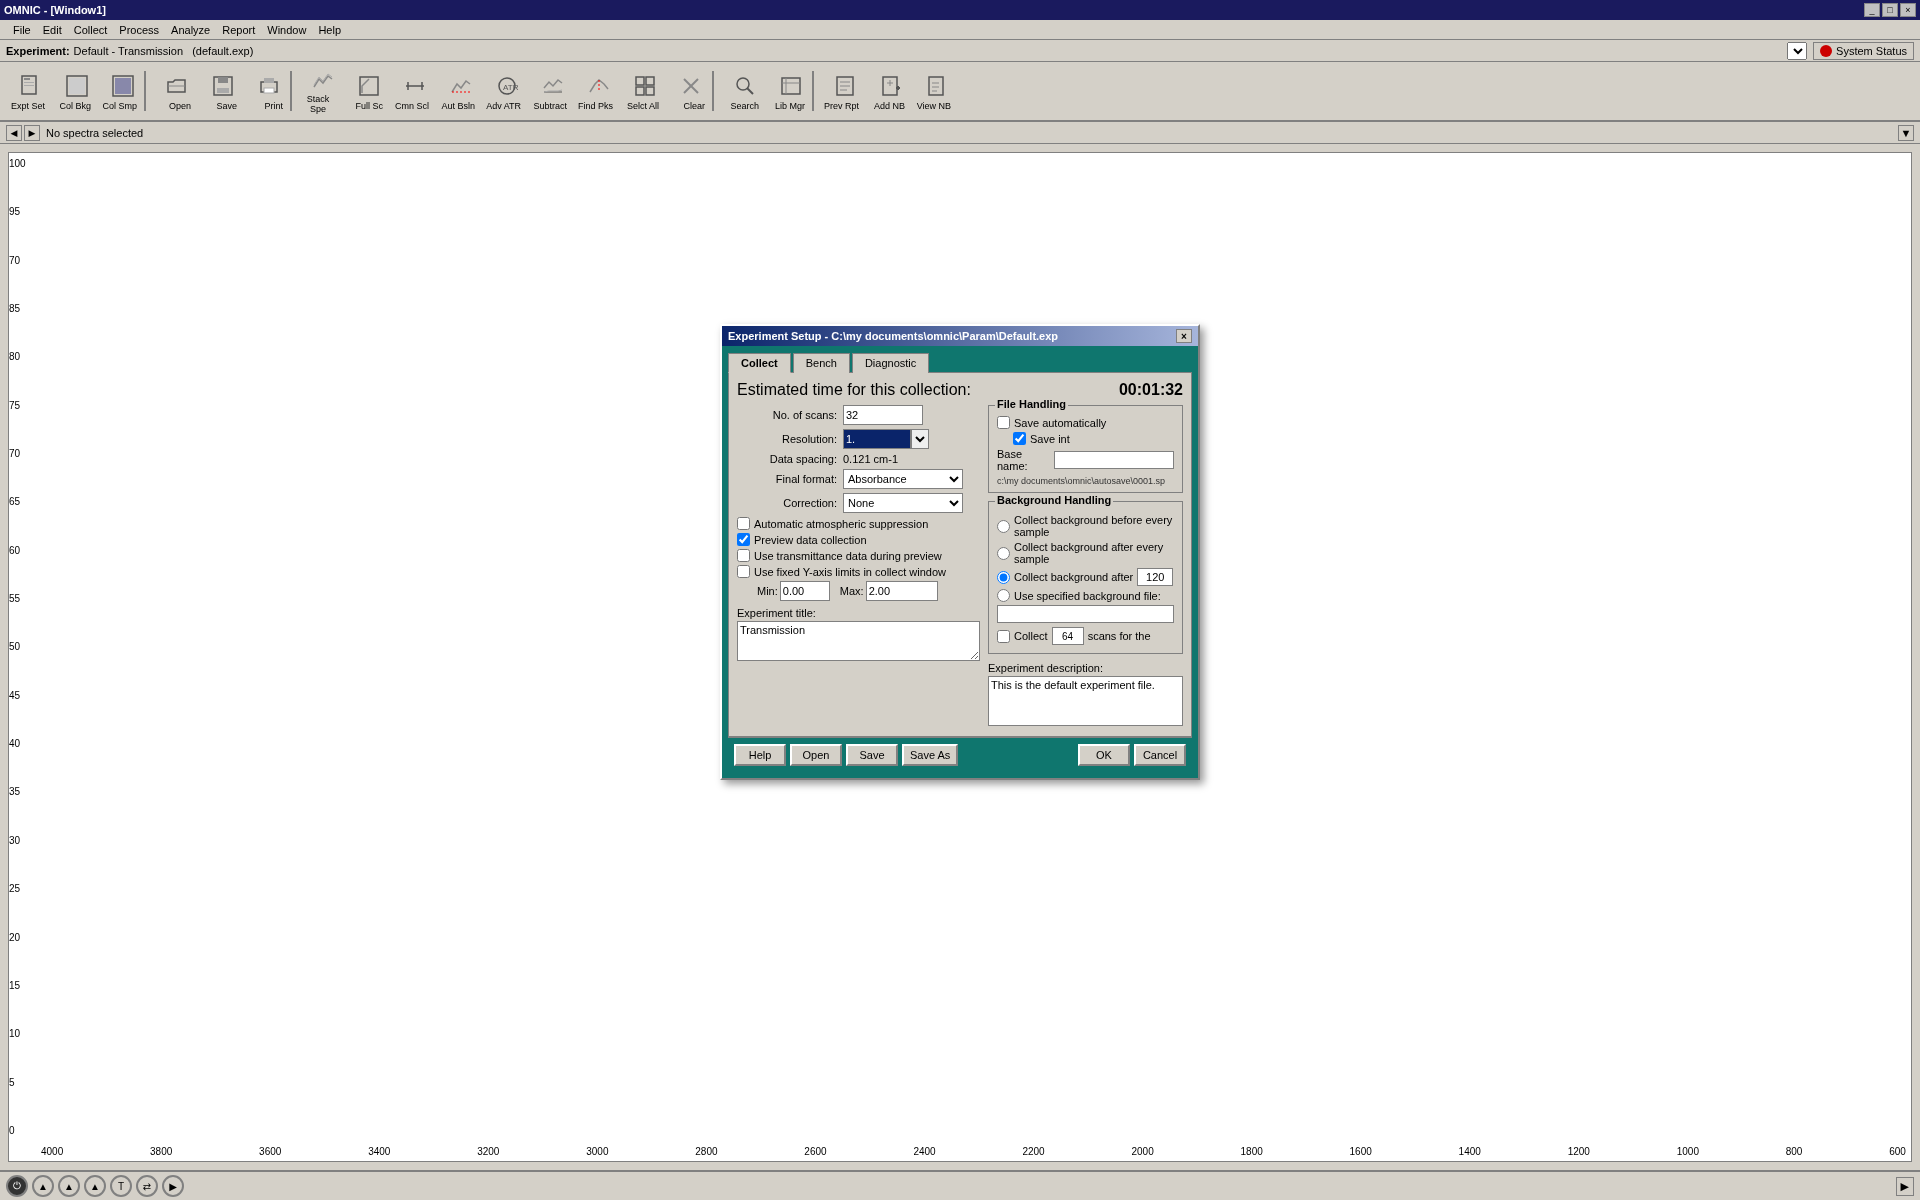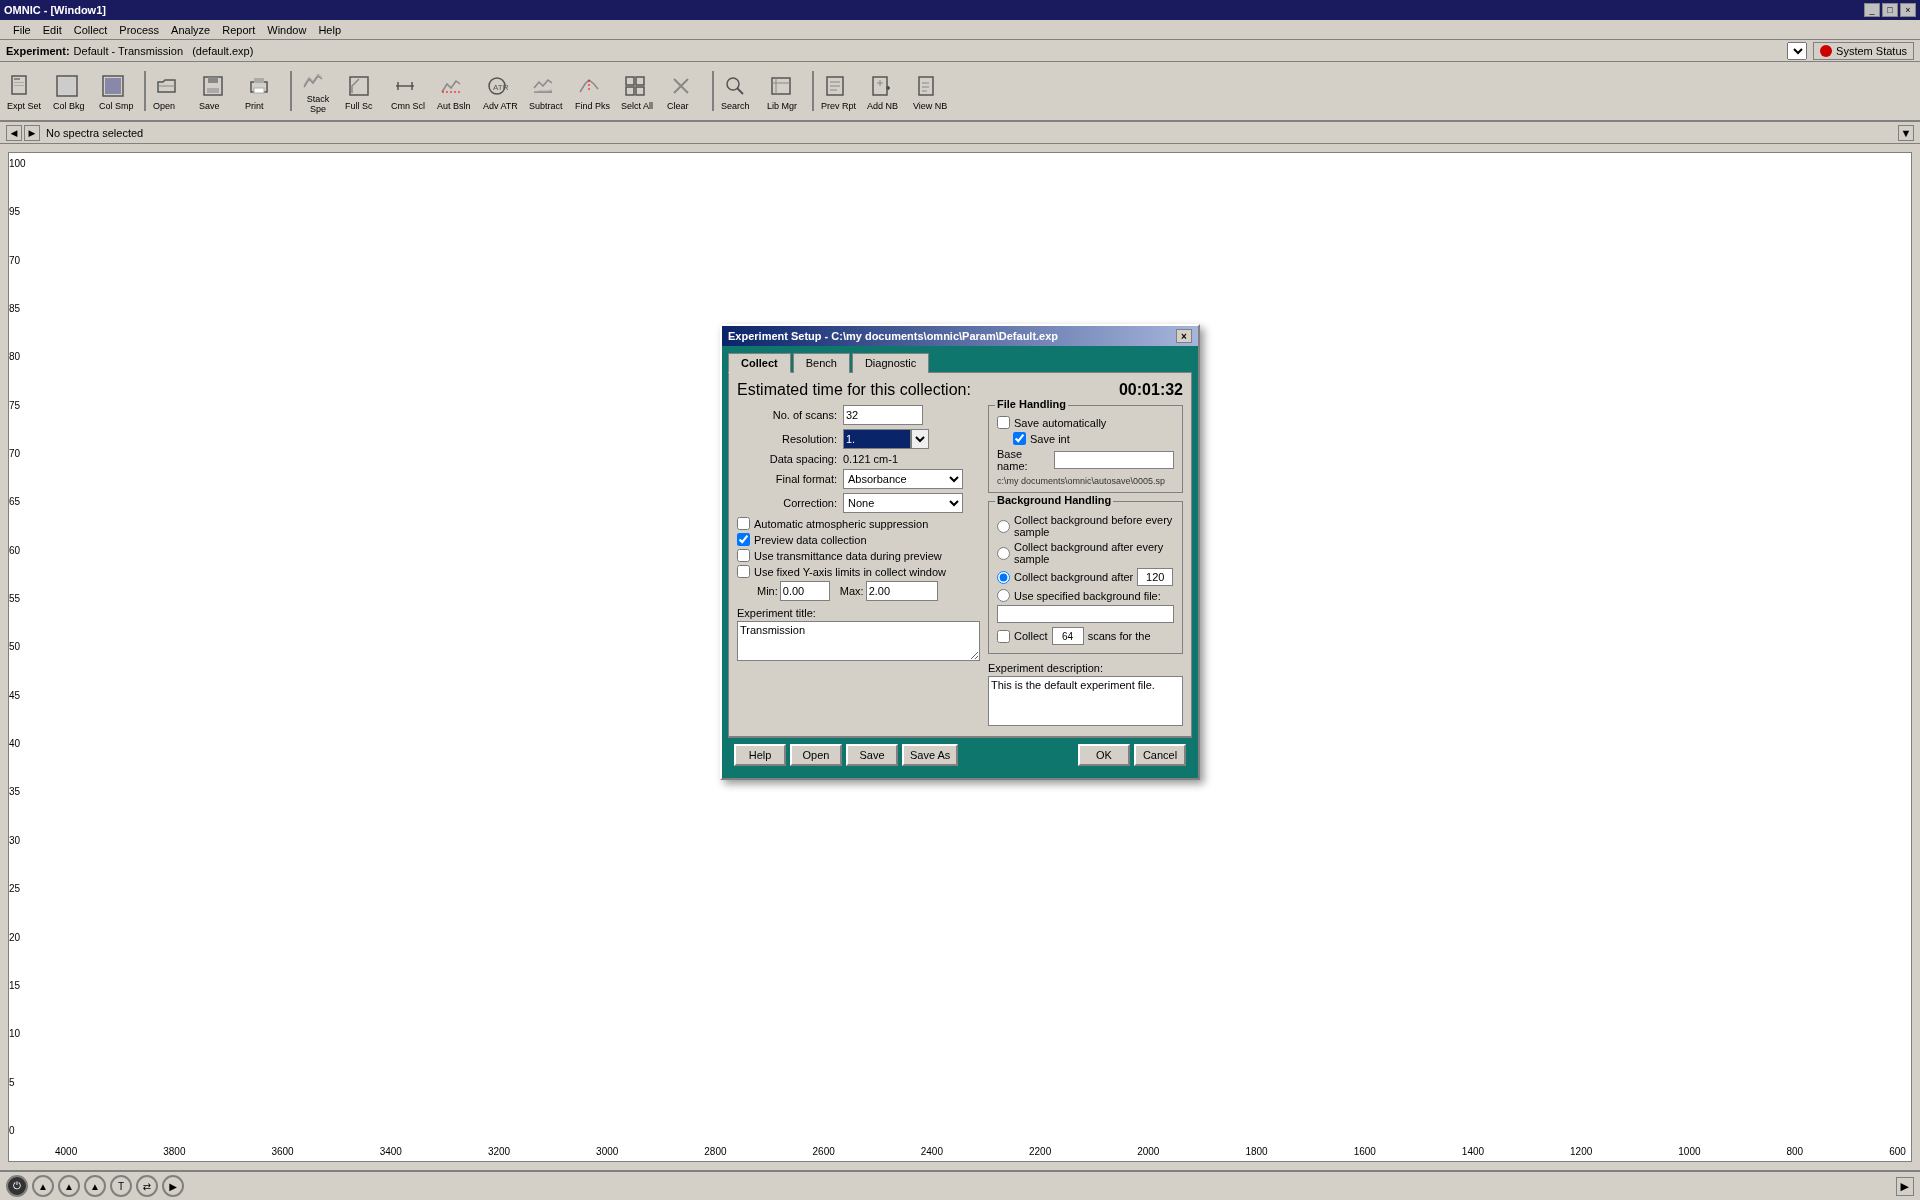--- a/index.html
+++ b/index.html
@@ -87,21 +87,21 @@
       height: 60px;
       display: flex;
       align-items: center;
       padding: 2px 4px;
       border-bottom: 2px solid #808080;
       gap: 2px;
     }
     .toolbar-btn {
       display: flex;
       flex-direction: column;
-      align-items: flex-start;
+      align-items: flex-end;
       justify-content: center;
       width: 44px;
       height: 52px;
       cursor: pointer;
       padding: 2px;
       border: 1px solid transparent;
       font-size: 9px;
       text-align: center;
     }
     .toolbar-separator {
@@ -168,21 +168,21 @@
       display: flex;
       flex-direction: column;
       justify-content: space-between;
       align-items: flex-start;
       padding: 5px 2px 5px 0;
       font-size: 10px;
     }
     .x-axis {
       position: absolute;
       bottom: 0;
-      left: 41px;
+      left: 27px;
       right: 0;
       height: 20px;
       display: flex;
       justify-content: space-between;
       align-items: center;
       padding: 0 5px;
       font-size: 10px;
     }
 
     
@@ -830,21 +830,21 @@
                   <label for="save_auto">Save automatically</label>
                 </div>
                 <div class="checkbox-row" style="margin-left:16px;">
                   <input type="checkbox" id="save_int" checked="" style="">
                   <label for="save_int">Save int</label>
                 </div>
                 <div class="form-row" style="margin-top:2px;">
                   <span style="font-size:11px; margin-right:4px;">Base name:</span>
                   <input type="text" class="basepath-input" value="" style="">
                 </div>
-                <div style="font-size:9px; color:#333; margin-top:2px; word-break:break-all;">c:\my documents\omnic\autosave\0005.sp</div>
+                <div style="font-size:9px; color:#333; margin-top:2px; word-break:break-all;">c:\my documents\omnic\autosave\0001.sp</div>
               </div>
 
               <div class="group-box" style="margin-bottom:8px; padding-bottom:8px;">
                 <span class="group-box-title">Background Handling</span>
                 <div style="margin-top:6px;">
                   <div class="radio-row">
                     <input type="radio" name="bg" id="bg1" style="">
                     <label for="bg1">Collect background before every sample</label>
                   </div>
                   <div class="radio-row">

